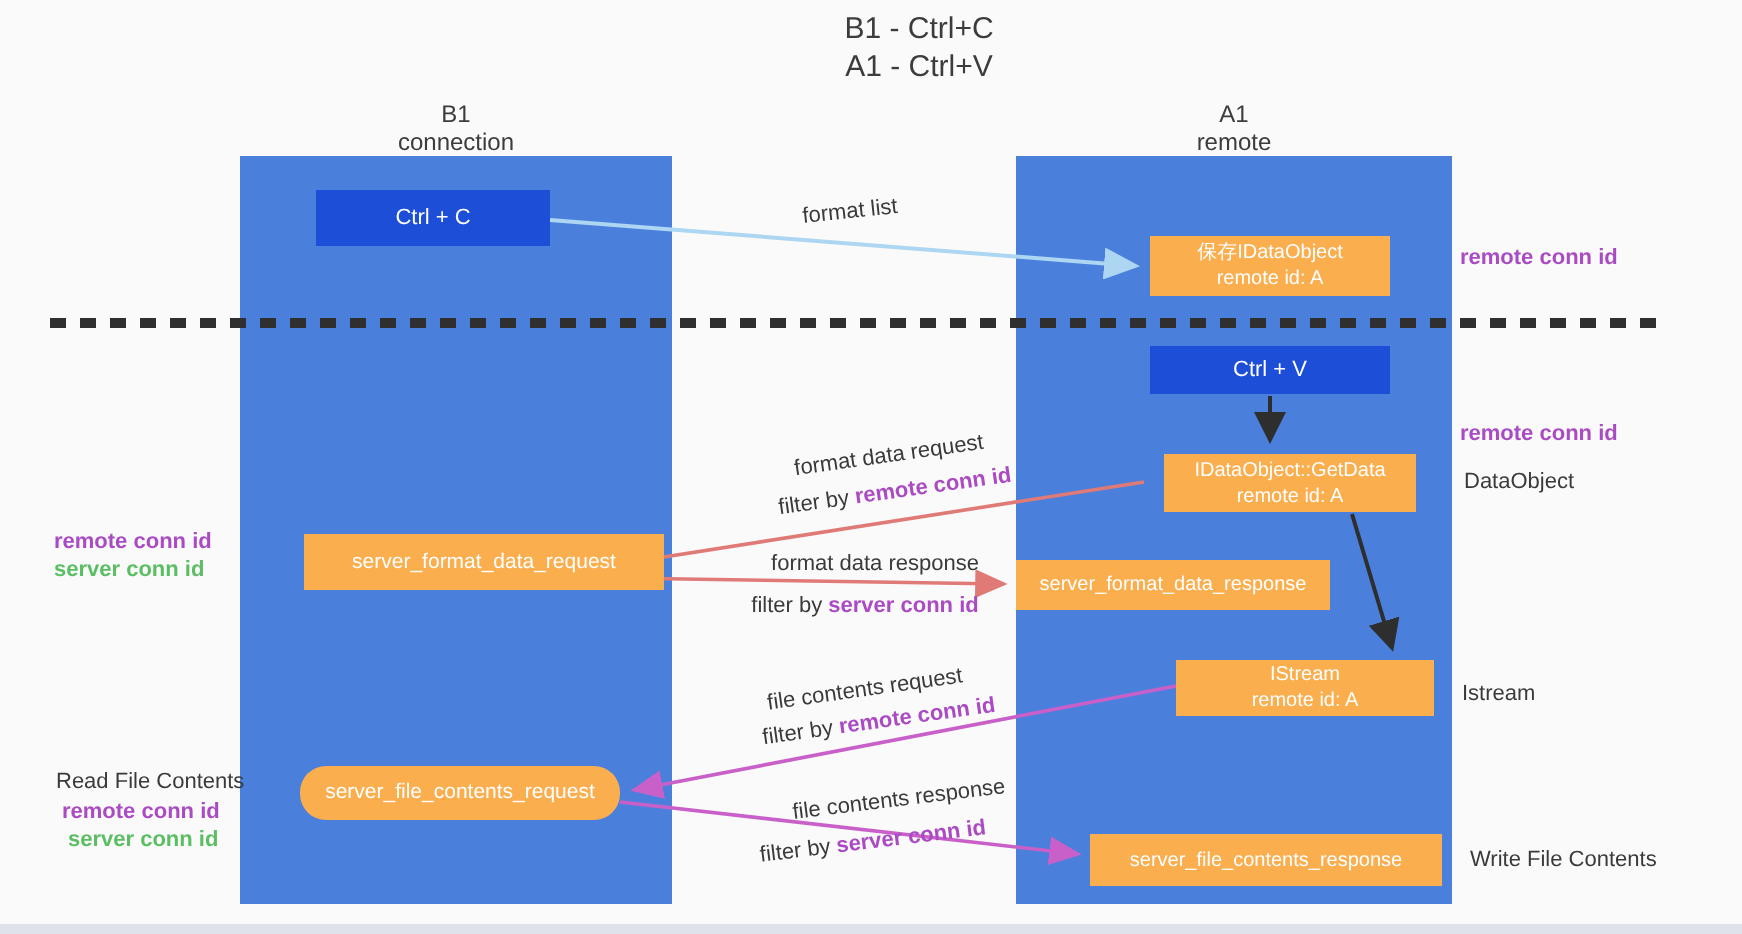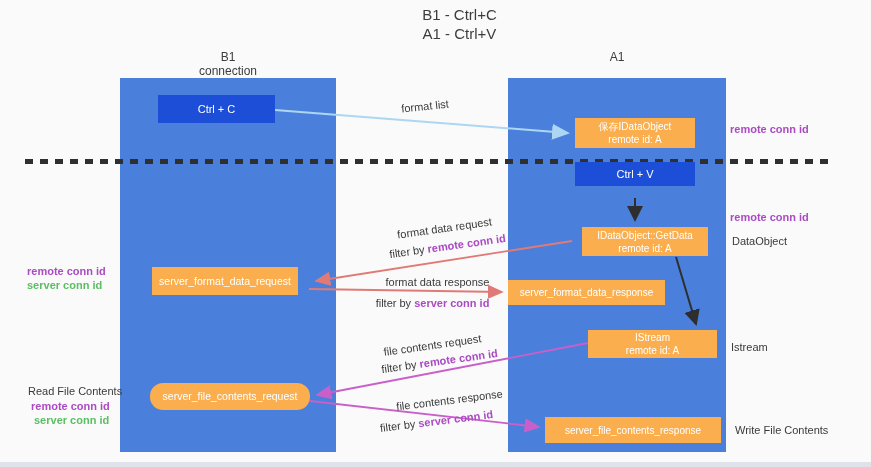--- a/index.html
+++ b/index.html
@@ -53,48 +53,49 @@
   <div>B1 - Ctrl+C</div>
   <div>A1 - Ctrl+V</div>
 </div>
 
 <div class="abs col-header" style="left:120px; top:50px; width:216px;">
   <div>B1</div>
   <div>connection</div>
 </div>
 <div class="abs col-header" style="left:508px; top:50px; width:218px;">
   <div>A1</div>
+  <div>remote</div>
 </div>
 
 <div class="abs column" style="left:120px; top:78px; width:216px; height:374px;"></div>
 <div class="abs column" style="left:508px; top:78px; width:218px; height:374px;"></div>
 
 <div class="abs dashline"></div>
 
 <div class="abs bottom-strip"></div>
 
 <div class="abs node green" style="left:158px; top:95px; width:117px; height:28px;">
   <span>Ctrl + C</span>
 </div>
 
 <div class="abs node orange" style="left:575px; top:118px; width:120px; height:30px; font-size:10px;">
   <span>保存IDataObject</span>
   <span>remote id: A</span>
 </div>
 
-<div class="abs node green" style="left:575px; top:162px; width:120px; height:24px;">
+<div class="abs node green" style="left:575px; top:173px; width:120px; height:24px;">
   <span>Ctrl + V</span>
 </div>
 
 <div class="abs node orange" style="left:572px; top:227px; width:126px; height:29px; font-size:10px;margin-left:10px;">
   <span>IDataObject::GetData</span>
   <span>remote id: A</span>
 </div>
 
-<div class="abs node orange" style="left:152px; top:267px; width:146px; height:28px;">
+<div class="abs node orange" style="left:152px; top:267px; width:180px; height:28px;">
   <span>server_format_data_request</span>
 </div>
 
 <div class="abs node orange" style="left:508px; top:280px; width:157px; height:25px; font-size:10px;">
   <span>server_format_data_response</span>
 </div>
 
 <div class="abs node orange" style="left:588px; top:330px; width:129px; height:28px; font-size:10px;">
   <span>IStream</span>
   <span>remote id: A</span>

